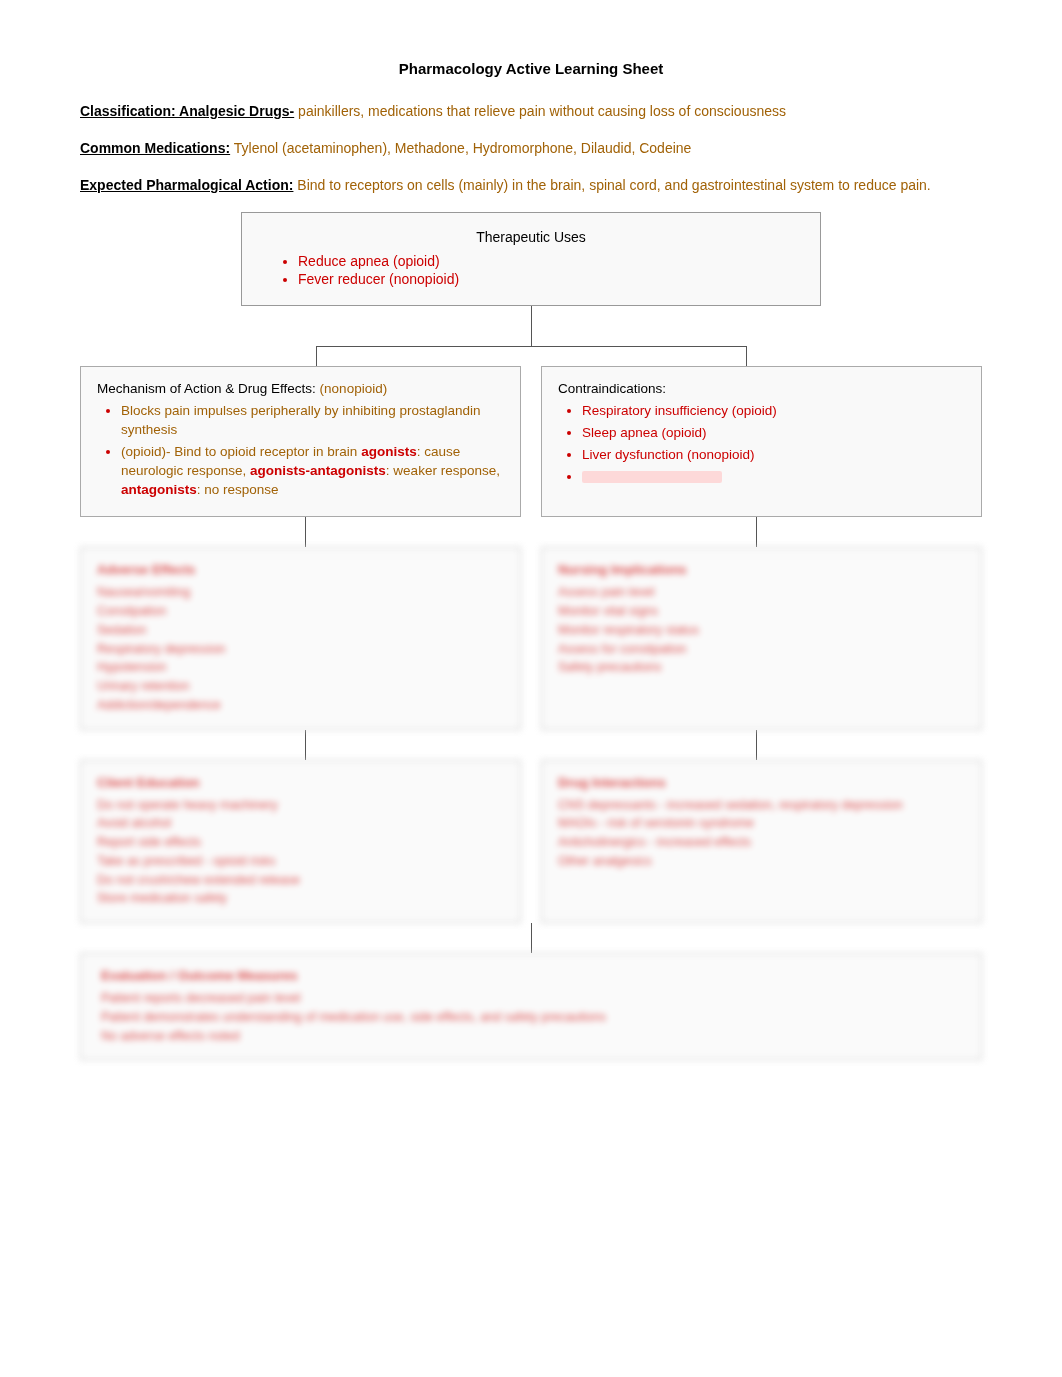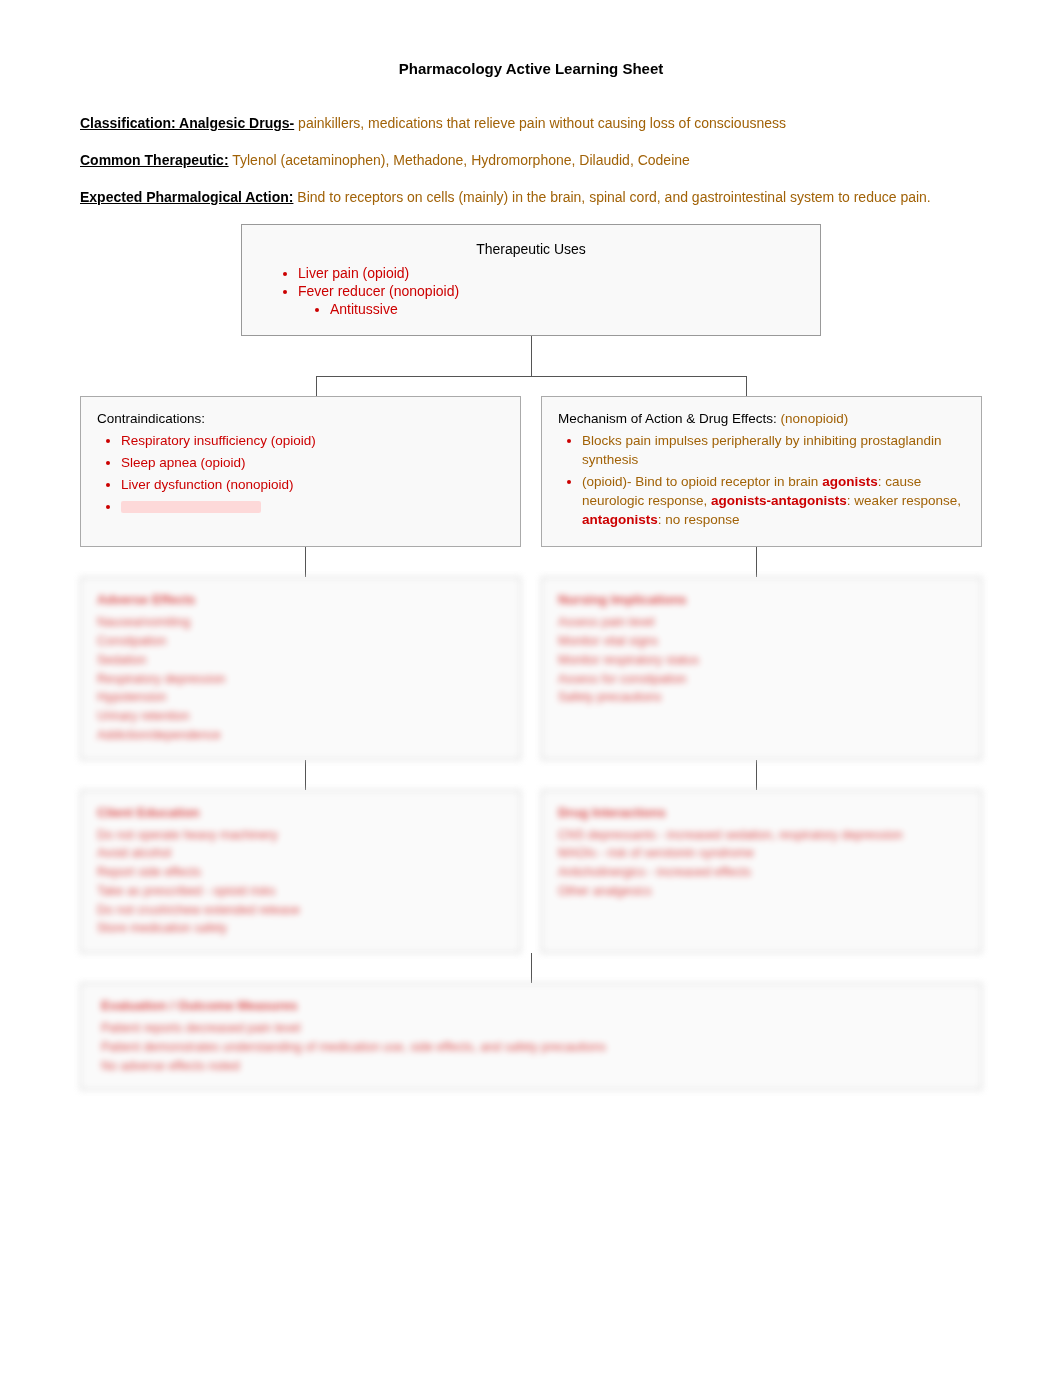--- a/index.html
+++ b/index.html
@@ -9,21 +9,21 @@
       font-size: 14px;
       color: #000;
       width: 1062px;
       min-height: 1377px;
       padding: 60px 80px;
     }
     .page-title {
       text-align: center;
       font-weight: bold;
       font-size: 15px;
-      margin-bottom: 36px;
+      margin-bottom: 24px;
     }
     .section {
       margin-bottom: 16px;
       line-height: 1.5;
     }
     .label-bold {
       font-weight: bold;
       text-decoration: underline;
     }
     .red {
@@ -144,71 +144,68 @@
 </head>
 <body>
 
 <div class="page-title">Pharmacology Active Learning Sheet</div>
 
 <div class="section">
   <span class="label-bold">Classification: Analgesic Drugs-</span><span class="red"> painkillers, medications that relieve pain without causing loss of consciousness</span>
 </div>
 
 <div class="section">
-  <span class="label-bold">Common Therapeutic:</span><span class="red"> Tylenol (acetaminophen), Methadone, Hydromorphone, Dilaudid, Codeine</span>
+  <span class="label-bold">Common Medications:</span><span class="red"> Tylenol (acetaminophen), Methadone, Hydromorphone, Dilaudid, Codeine</span>
 </div>
 
 <div class="section">
   <span class="label-bold">Expected Pharmalogical Action:</span><span class="red"> Bind to receptors on cells (mainly) in the brain, spinal cord, and gastrointestinal system to reduce pain.</span>
 </div>
 
 <div class="diagram-area">
 
   <div class="top-box">
     <div class="top-box-title">Therapeutic Uses</div>
     <ul>
-      <li>Liver pain (opioid)</li>
+      <li>Reduce apnea (opioid)</li>
       <li>Fever reducer (nonopioid)</li>
-      <ul>
-        <li>Antitussive</li>
-      </ul>
     </ul>
   </div>
 
   <div class="connector-v"></div>
 
   <div style="position:relative; width:100%; height:20px;">
     <div style="position:absolute; top:0; left:50%; transform:translateX(-50%); width:430px; height:1px; background:#555;"></div>
     <div style="position:absolute; top:0; left:calc(50% - 215px); width:1px; height:20px; background:#555;"></div>
     <div style="position:absolute; top:0; left:calc(50% + 215px); width:1px; height:20px; background:#555;"></div>
   </div>
 
   <div class="two-col">
+    <div class="col-box">
+      <div class="col-box-title">
+        <span>Mechanism of Action &amp; Drug Effects: </span><span class="red">(nonopioid)</span>
+      </div>
+      <ul>
+        <li><span class="red">Blocks pain impulses peripherally by inhibiting prostaglandin synthesis</span></li>
+        <li>
+          <span class="red">(opioid)- Bind to opioid receptor in brain </span><span class="bold-red">agonists</span><span class="red">: cause neurologic response, </span><span class="bold-red">agonists-antagonists</span><span class="red">: weaker response, </span><span class="bold-red">antagonists</span><span class="red">: no response</span>
+        </li>
+      </ul>
+    </div>
     <div class="col-box">
       <div class="col-box-title">Contraindications:</div>
       <ul>
         <li>Respiratory insufficiency (opioid)</li>
         <li>Sleep apnea (opioid)</li>
         <li>Liver dysfunction (nonopioid)</li>
         <li style="color:#cc0000; list-style:disc;">
           <span style="display:inline-block; width:140px; height:12px; background:#ffcccc; border-radius:2px; vertical-align:middle; opacity:0.7;"></span>
         </li>
       </ul>
     </div>
-    <div class="col-box">
-      <div class="col-box-title">
-        <span>Mechanism of Action &amp; Drug Effects: </span><span class="red">(nonopioid)</span>
-      </div>
-      <ul>
-        <li><span class="red">Blocks pain impulses peripherally by inhibiting prostaglandin synthesis</span></li>
-        <li>
-          <span class="red">(opioid)- Bind to opioid receptor in brain </span><span class="bold-red">agonists</span><span class="red">: cause neurologic response, </span><span class="bold-red">agonists-antagonists</span><span class="red">: weaker response, </span><span class="bold-red">antagonists</span><span class="red">: no response</span>
-        </li>
-      </ul>
-    </div>
   </div>
 
   <div class="connector-row">
     <div class="col-connector">
       <div class="col-connector-line"></div>
     </div>
     <div class="col-connector">
       <div class="col-connector-line"></div>
     </div>
   </div>

